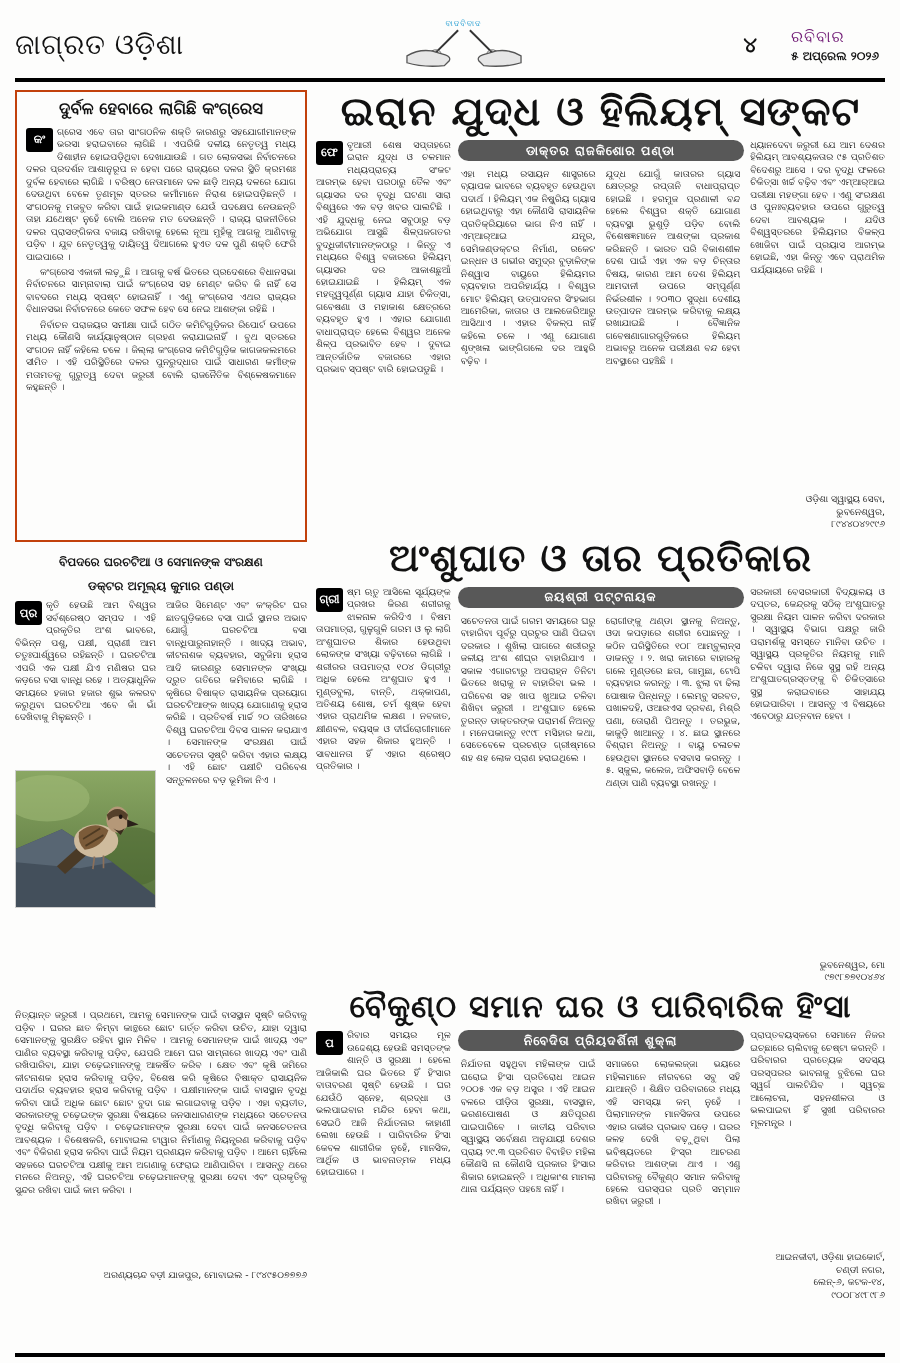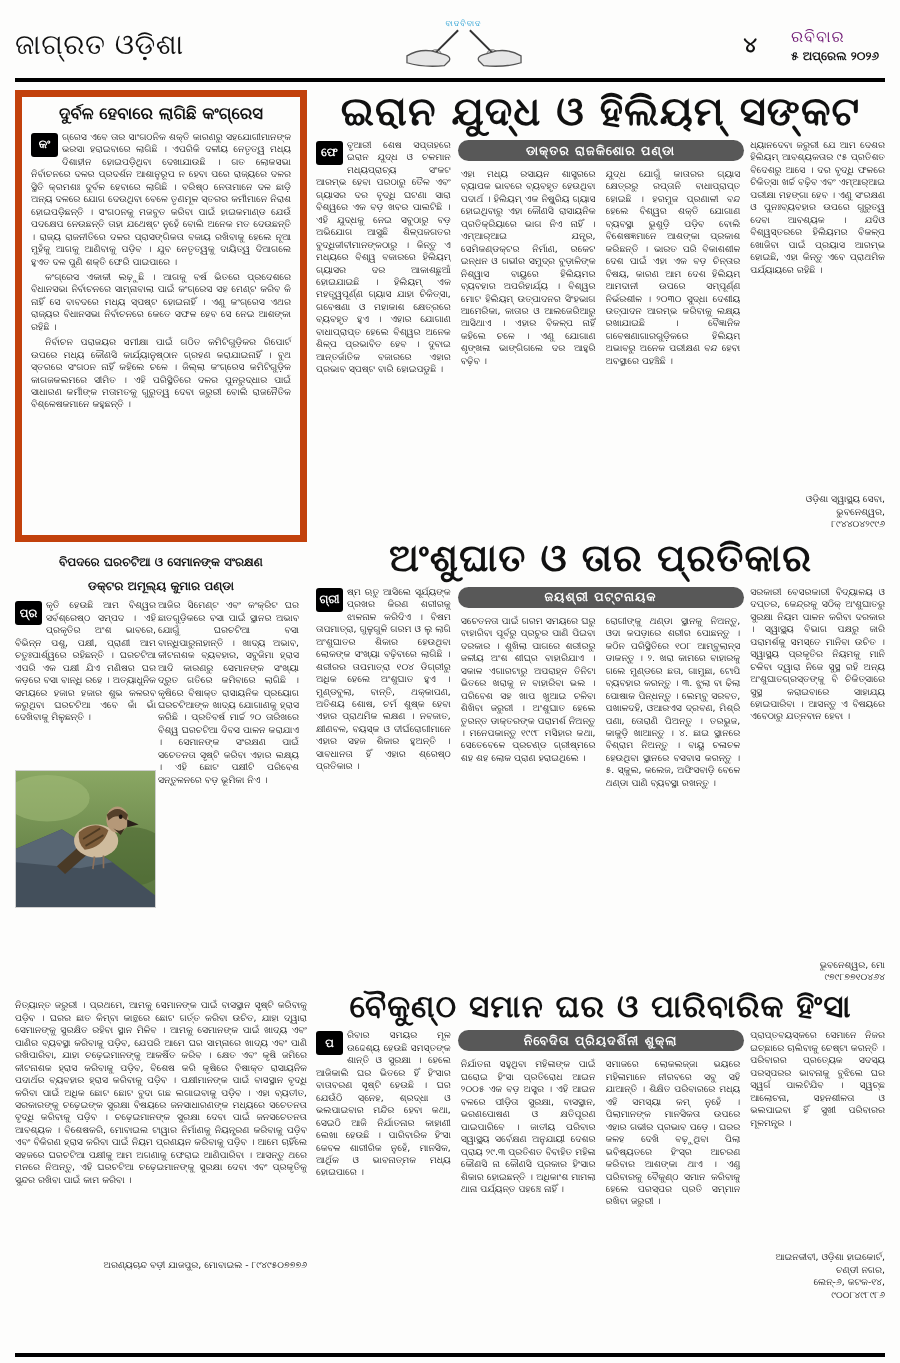--- a/index.html
+++ b/index.html
@@ -22,31 +22,31 @@
   .main{display:flex;gap:9px;margin-top:8px;}
   .left-col{width:292px;flex:none;}
   .right-region{flex:1;min-width:0;}
   
   .bt{font-size:9.3px;line-height:1.34;text-align:justify;color:#151515;}
   .dropcap{float:left;width:27px;height:24px;background:#000;color:#fff;font-weight:bold;
     font-size:11.5px;display:flex;align-items:center;justify-content:center;border-radius:3px;
     margin:2px 4px 1px 0;}
   .indent{ text-indent:14px;margin:3px 0 0 0;}
   
-  .congress-box{border:7px solid #c2410c;padding:6px 9px;height:452px;overflow:hidden;margin-bottom:13px;box-sizing:border-box;}
+  .congress-box{border:2px solid #c2410c;padding:6px 9px;height:452px;overflow:hidden;margin-bottom:13px;box-sizing:border-box;}
   .congress-h{font-size:16.5px;font-weight:bold;text-align:center;margin:2px 0 7px 0;line-height:1.15;}
   
   .sparrow-h{font-size:12px;font-weight:bold;text-align:center;white-space:nowrap;overflow:hidden;line-height:1.2;}
   .sparrow-by{font-size:12px;font-weight:bold;text-align:center;margin:5px 0 6px 0;}
-  .subcols{display:flex;gap:2px;height:388px;overflow:hidden;}
+  .subcols{display:flex;gap:10px;height:388px;overflow:hidden;}
   .subcol{width:141px;flex:none;overflow:hidden;}
   .subcol .txt-a{height:168px;overflow:hidden;display:block;}
   .sparrow-img{width:141px;height:138px;display:block;margin:3px 0 3px 0;border:1px solid #cfcfcf;box-sizing:border-box;}
   .subcol .txt-b{height:66px;overflow:hidden;display:block;}
-  .sparrow-full{height:258px;overflow:hidden;margin-top:12px;}
+  .sparrow-full{height:258px;overflow:hidden;margin-top:22px;}
   .sparrow-sig{font-size:9.3px;text-align:right;margin-top:2px;}
   
   .art-h1{font-weight:bold;text-align:center;line-height:1.05;margin:0 0 7px 0;letter-spacing:1px;}
   .h-iran{font-size:40px;}
   .h-heat{font-size:38px;}
   .h-vaik{font-size:31px;margin-top:4px;}
   .cols{position:relative;display:flex;gap:10px;overflow:hidden;}
   .cols-iran{height:392px;margin-bottom:8px;}
   .cols-heat{height:398px;margin-bottom:6px;}
   .cols-vaik{height:272px;}

